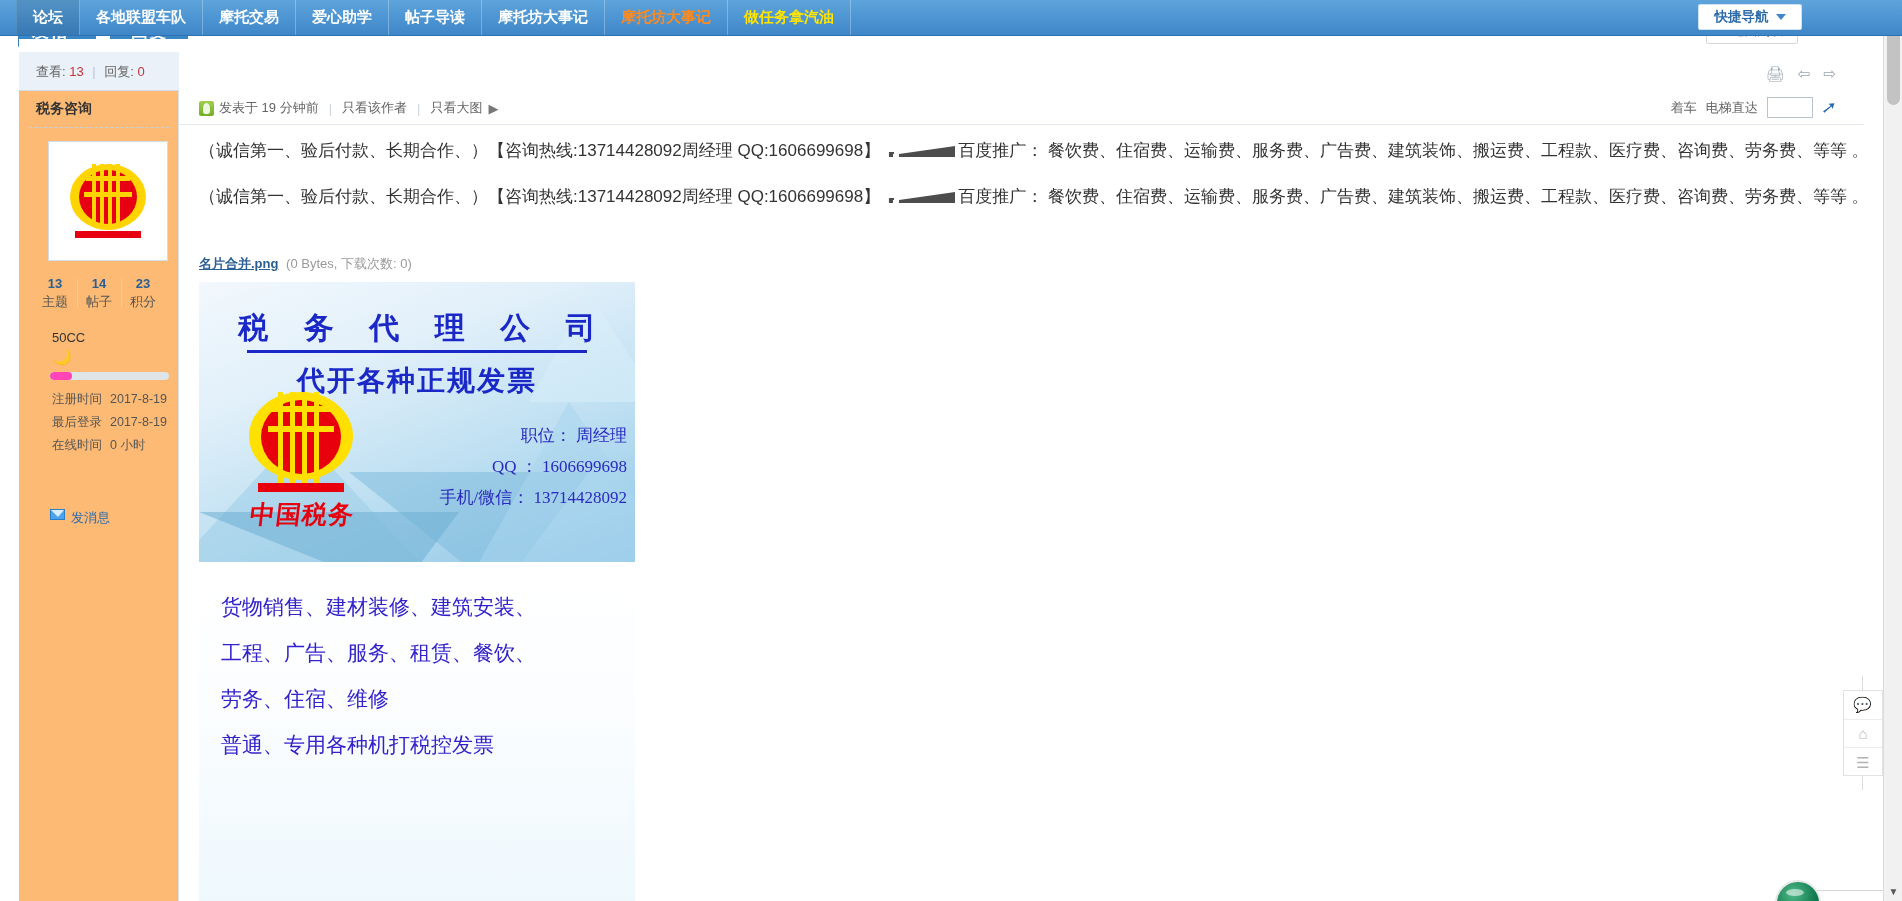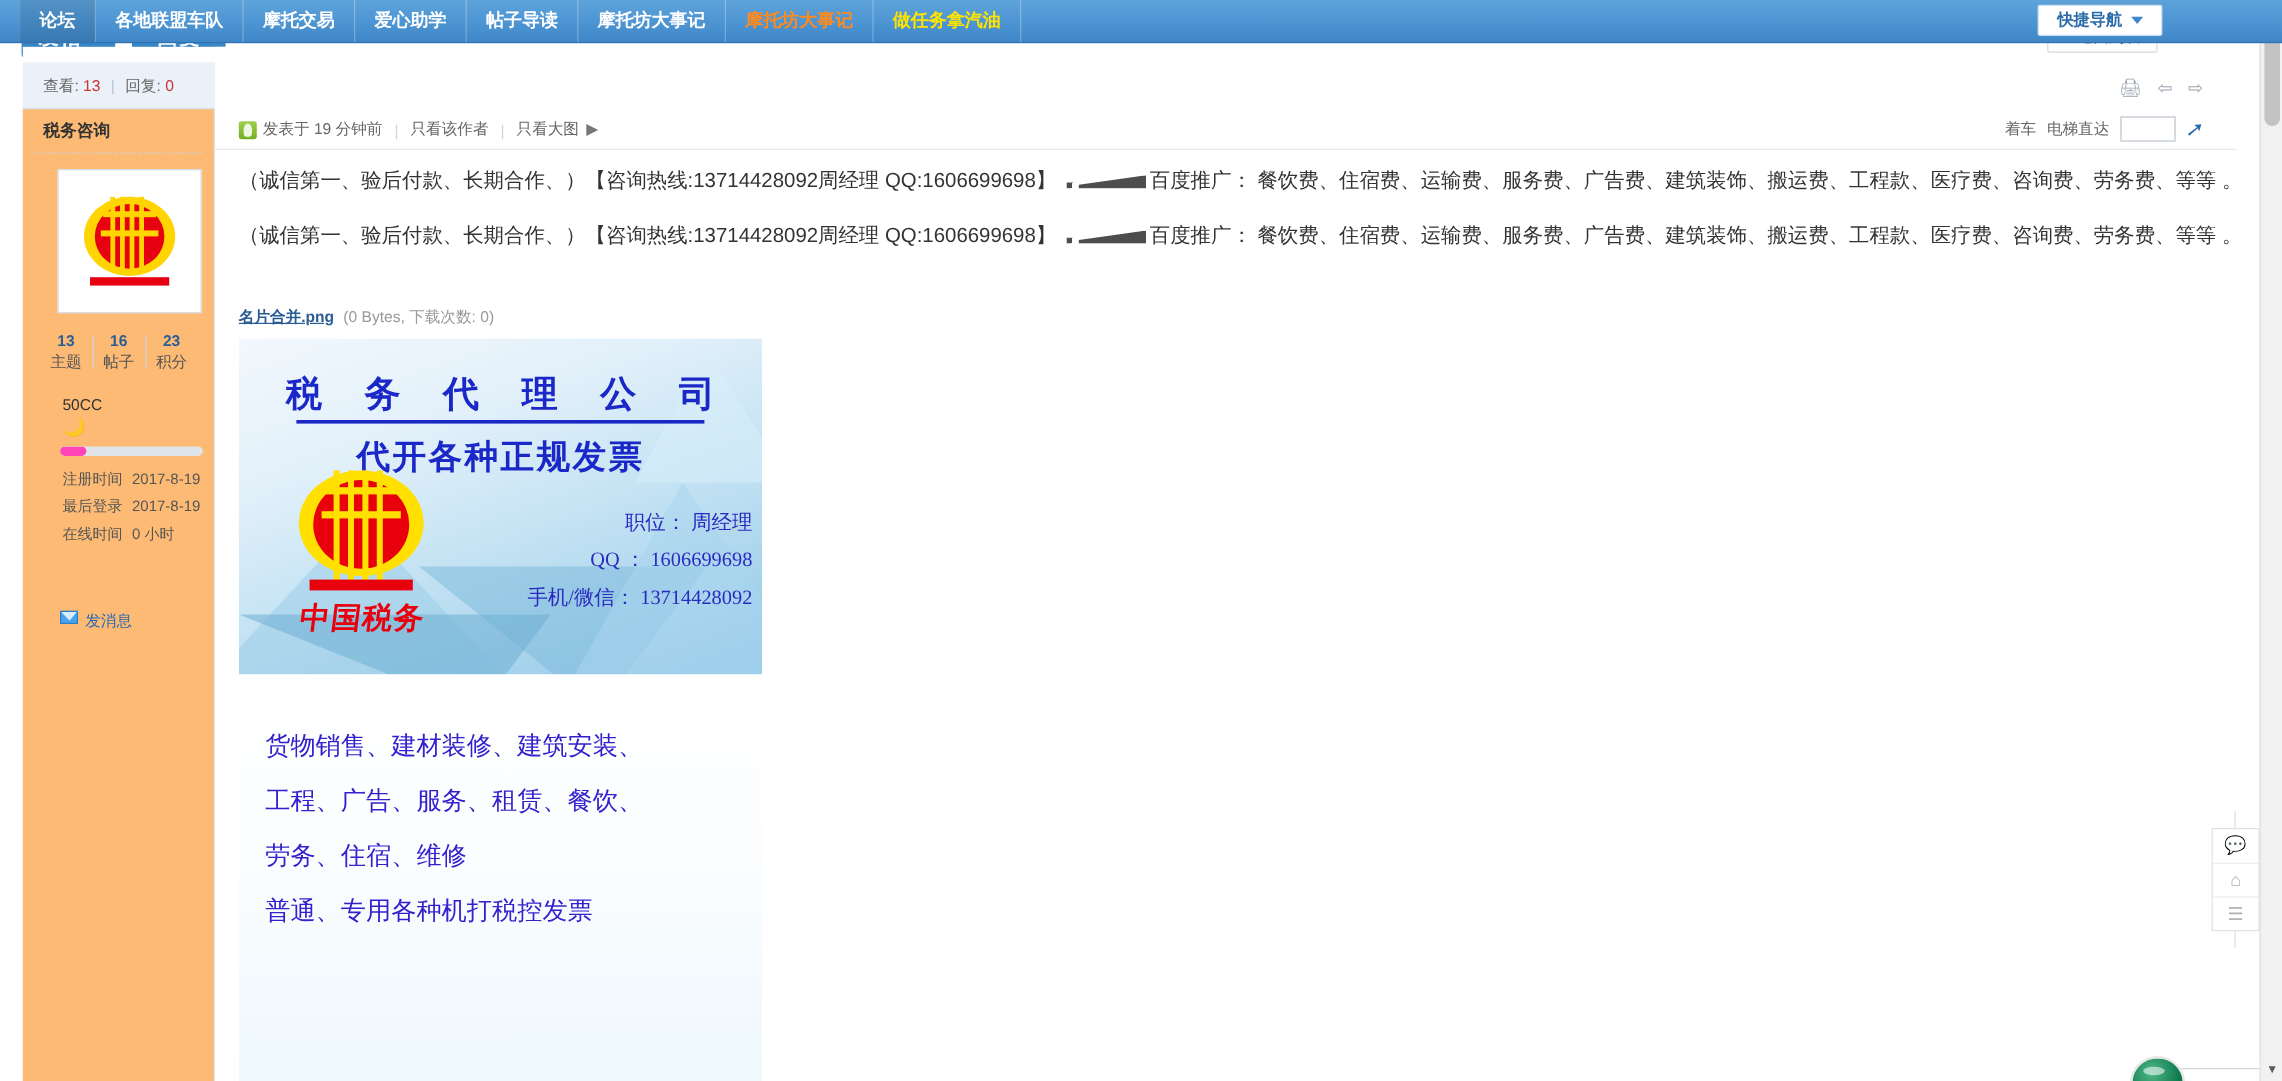--- a/index.html
+++ b/index.html
@@ -295,21 +295,21 @@
     transform:skewX(-7deg);
   }
   .card-contact{
     position:absolute; left:196px; top:138px; width:232px;
     font-family:"Liberation Serif","DejaVu Serif",serif;
     color:#2a2ac0; font-size:17px; line-height:31px; text-align:right;
   }
   .card-bottom{
     position:relative; width:436px; height:339px;
     background:linear-gradient(180deg,#ffffff 0%,#fbfdff 45%, #eef8fd 100%);
-    padding:36px 0 0 22px;
+    padding:22px 0 0 22px;
   }
   .card-bottom .bl{
     font-family:"Liberation Serif","DejaVu Serif",serif;
     font-size:21px; color:#3322cc; line-height:46px; white-space:nowrap;
   }
 
   
   .floatbar{
     position:absolute; left:1843px; top:690px; width:40px; height:86px;
     background:#fff; border:1px solid #e2e2e2;
@@ -454,21 +454,21 @@
           <div class="emblem-foot"></div>
         </div>
       </div>
 
       <div class="stats">
           <div class="stat">
             <span class="num">13</span>
             <span class="lbl">主题</span>
           </div>
           <div class="stat">
-            <span class="num">16</span>
+            <span class="num">14</span>
             <span class="lbl">帖子</span>
           </div>
           <div class="stat">
             <span class="num">23</span>
             <span class="lbl">积分</span>
           </div>
         </div>
 
       <div class="rankname">50CC</div>
       <div class="moon">🌙</div>

